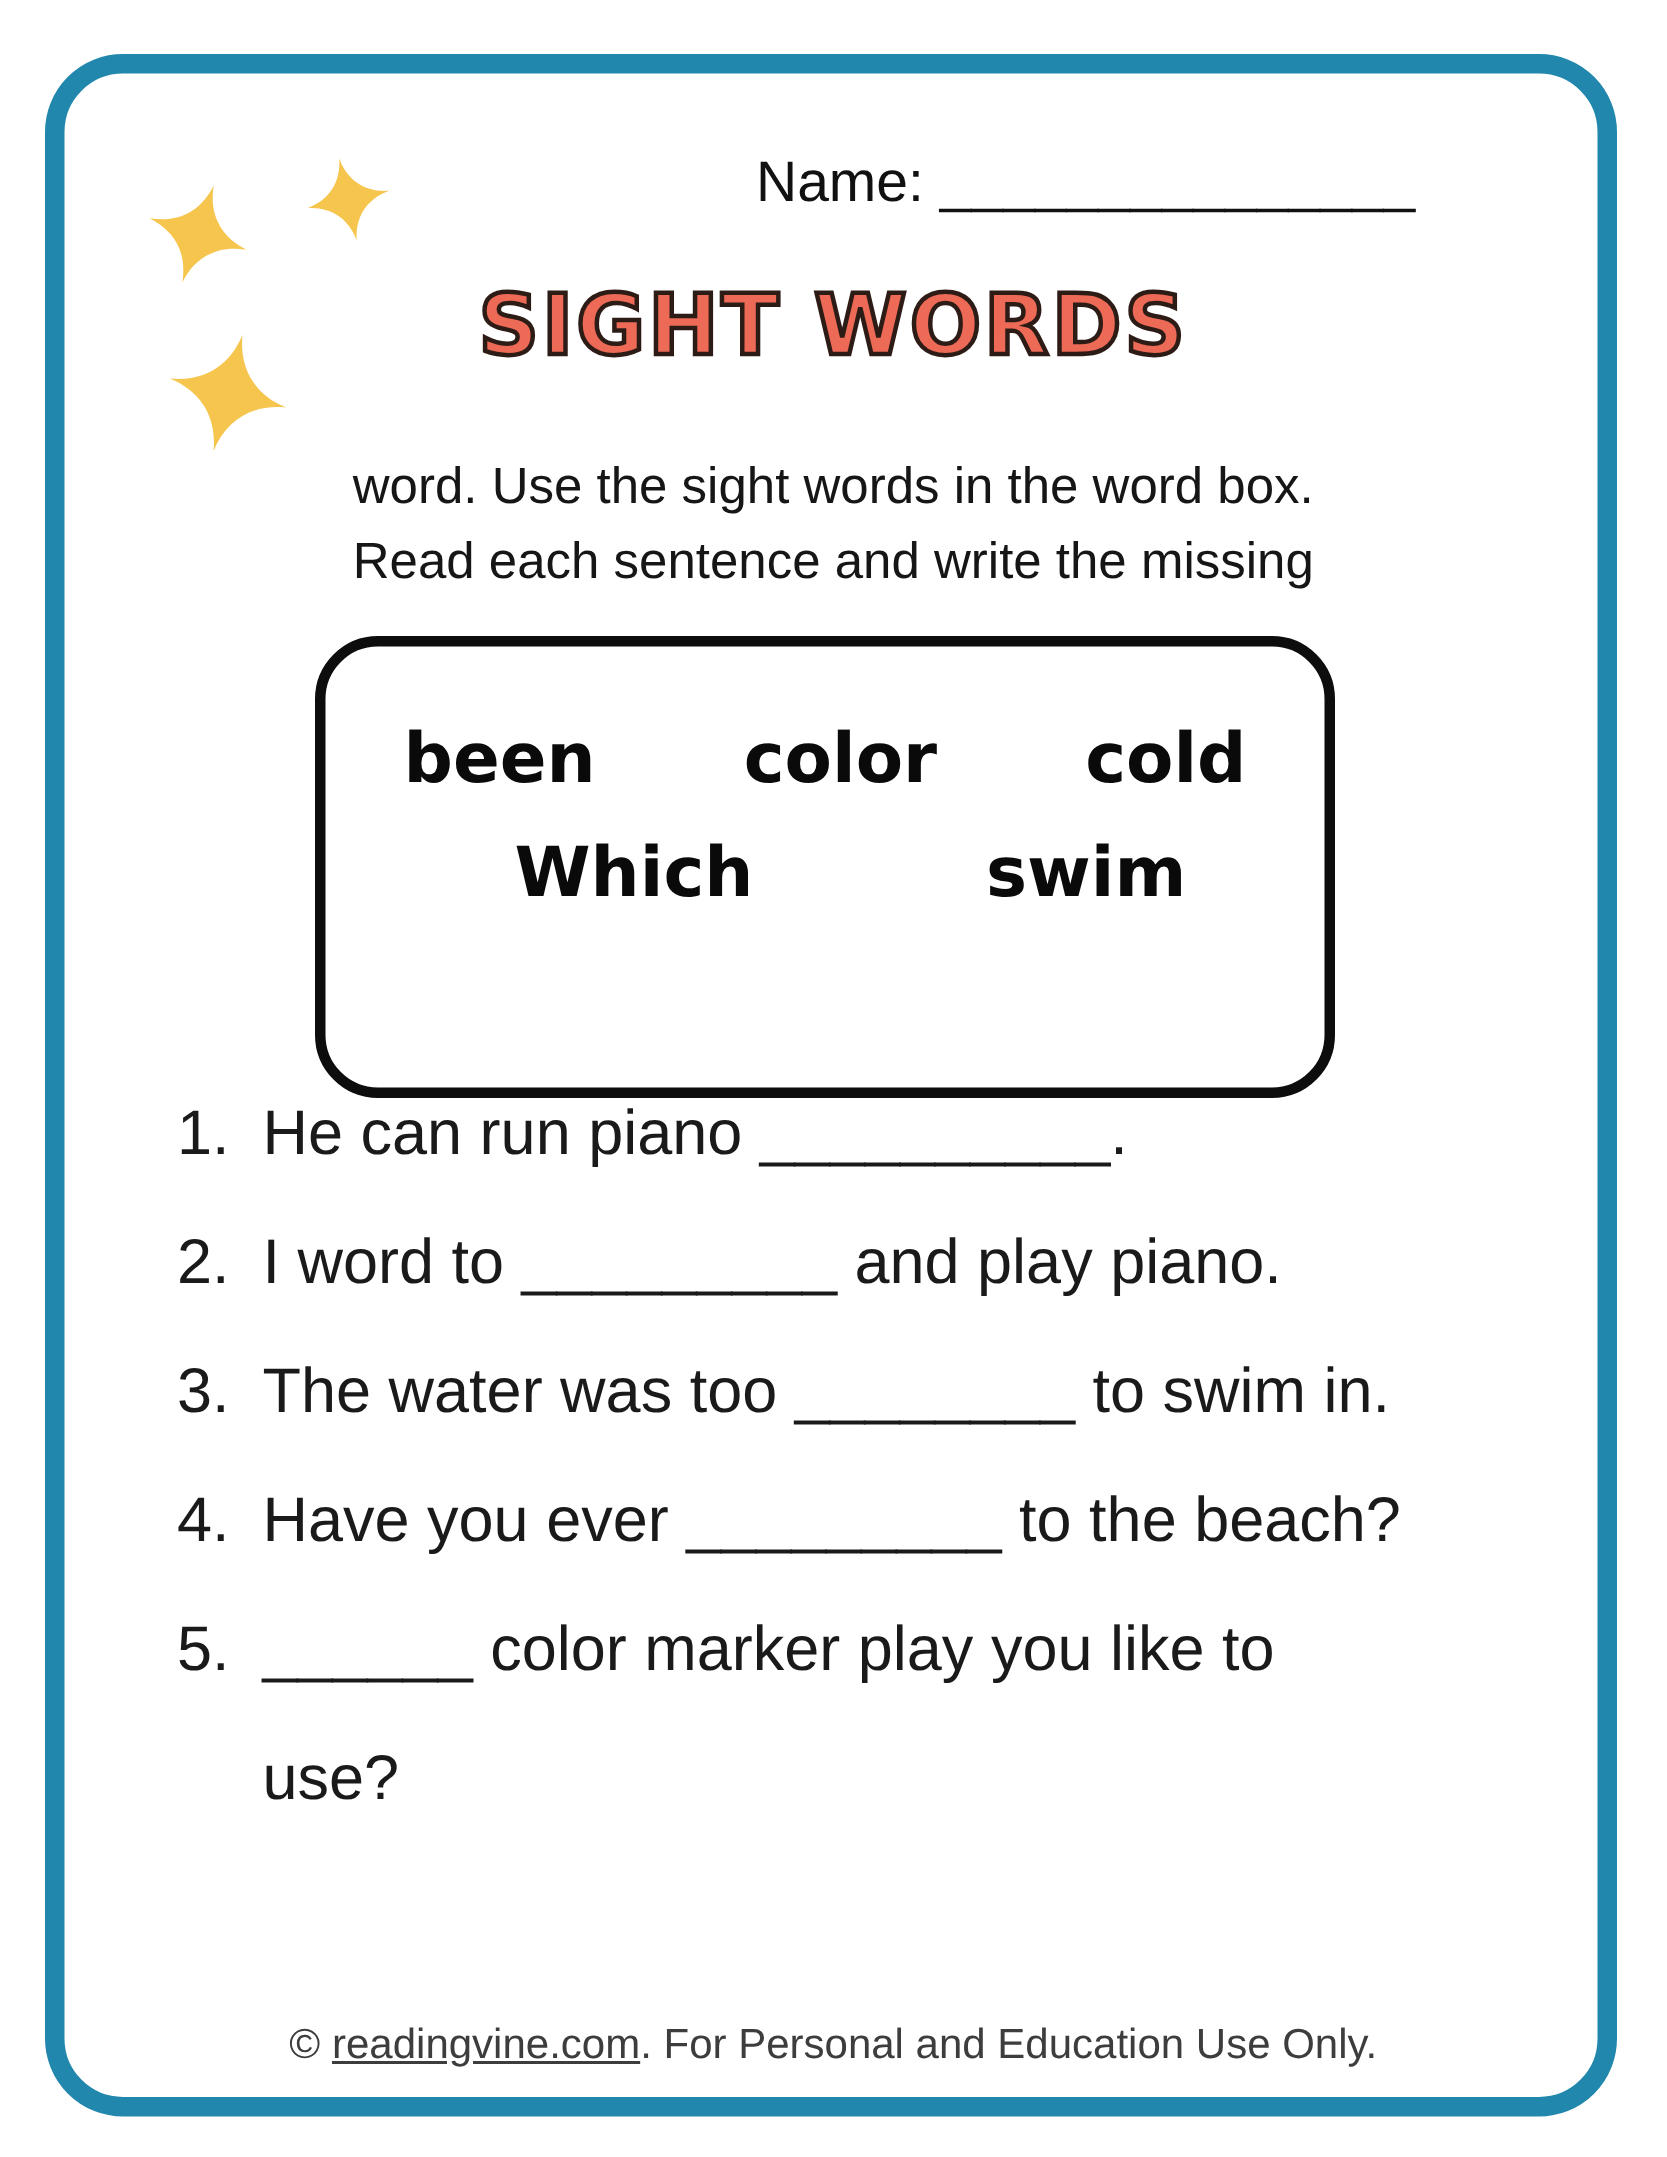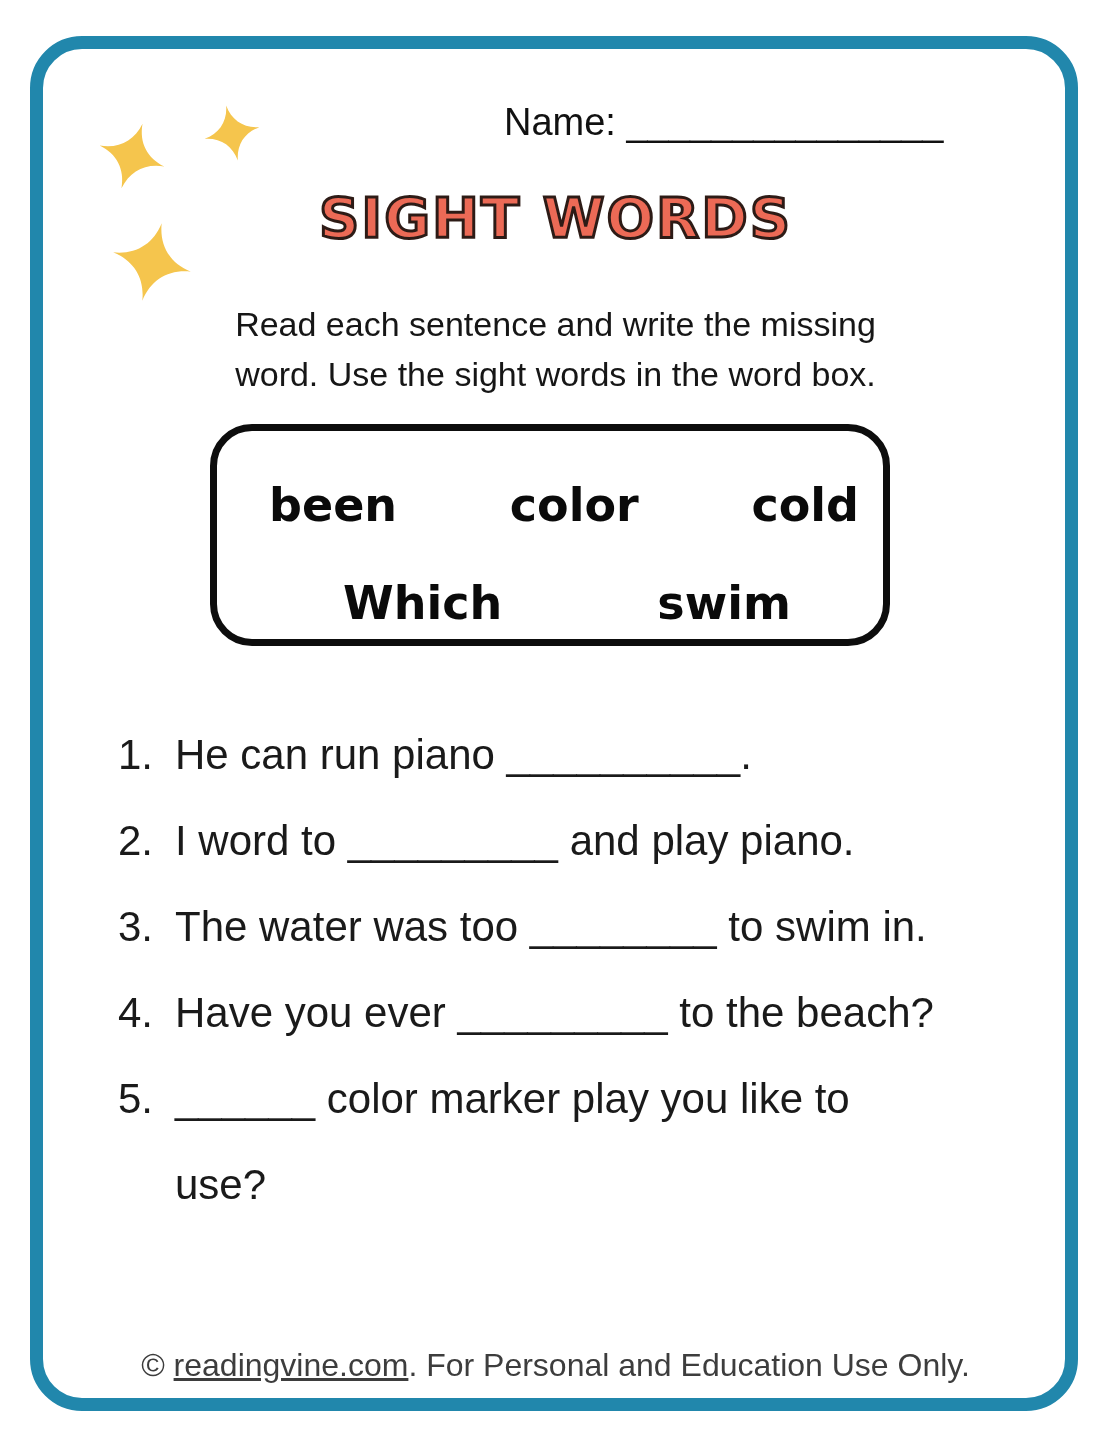--- a/index.html
+++ b/index.html
@@ -48,48 +48,48 @@
     -webkit-text-stroke:3px var(--outline-dark);
     white-space:nowrap;
   }
   .instructions{
     position:absolute;left:0;top:299px;width:100%;
     text-align:center;
     font-size:34px;line-height:50px;color:#161616;
   }
   .word-box{
     position:absolute;left:210px;top:424px;
-    width:680px;height:222px;
+    width:680px;height:308px;
     box-sizing:border-box;
     border:7px solid #0d0d0d;
     border-radius:42px;
-    padding:46px 24px 0 52px;
+    padding:46px 52px 0 52px;
     font-family:"DejaVu Sans", sans-serif;
     font-weight:bold;
     font-size:46px;color:#0a0a0a;
   }
   .word-row-1{
     display:flex;justify-content:space-between;align-items:center;
     height:56px;
   }
   .word-row-2{
     display:flex;align-items:center;
-    height:56px;margin-top:42px;padding-left:74px;gap:155px;
+    height:56px;margin-top:20px;padding-left:74px;gap:155px;
   }
   .sentences{
     position:absolute;left:118px;top:712px;width:880px;
     font-size:42px;line-height:86px;color:#1a1a1a;
   }
   .sentence{display:flex;}
   .sentence .num{flex:0 0 57px;}
   .sentence .txt{flex:1;}
   .footer{
     position:absolute;left:0;top:1343px;width:100%;
     text-align:center;
-    font-size:32px;line-height:1.4;
+    font-size:28px;line-height:1.4;
     color:var(--footer-ink);
   }
   .footer a{color:var(--footer-ink);text-decoration:underline;cursor:pointer;}
 </style>
 </head>
 <body>
 
 <div class="page">
 
   <div class="frame"></div>
@@ -111,22 +111,22 @@
   </div>
 
   <div class="name-row">
     <span>Name:</span>
     <span class="blank">_______________</span>
   </div>
 
   <div class="title">SIGHT WORDS</div>
 
   <div class="instructions">
+    <div>word. Use the sight words in the word box.</div>
     <div>Read each sentence and write the missing</div>
-    <div>word. Use the sight words in the word box.</div>
   </div>
 
   <div class="word-box">
     <div class="word-row-1">
       <span>been</span>
       <span>color</span>
       <span>cold</span>
     </div>
     <div class="word-row-2">
       <span>Which</span>

